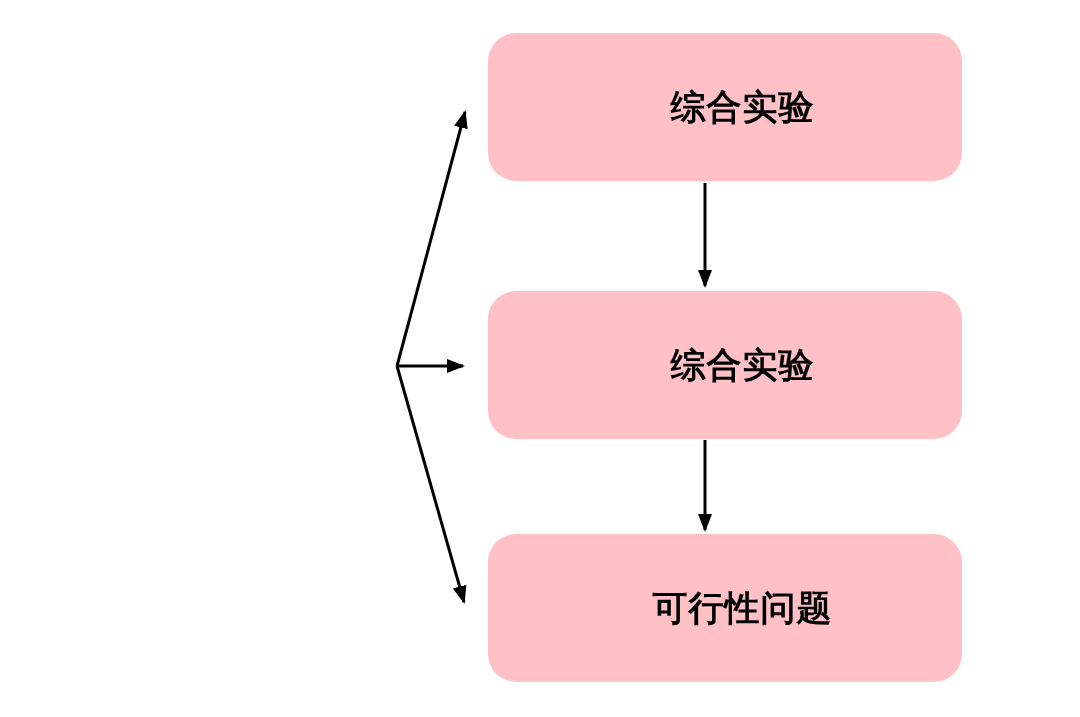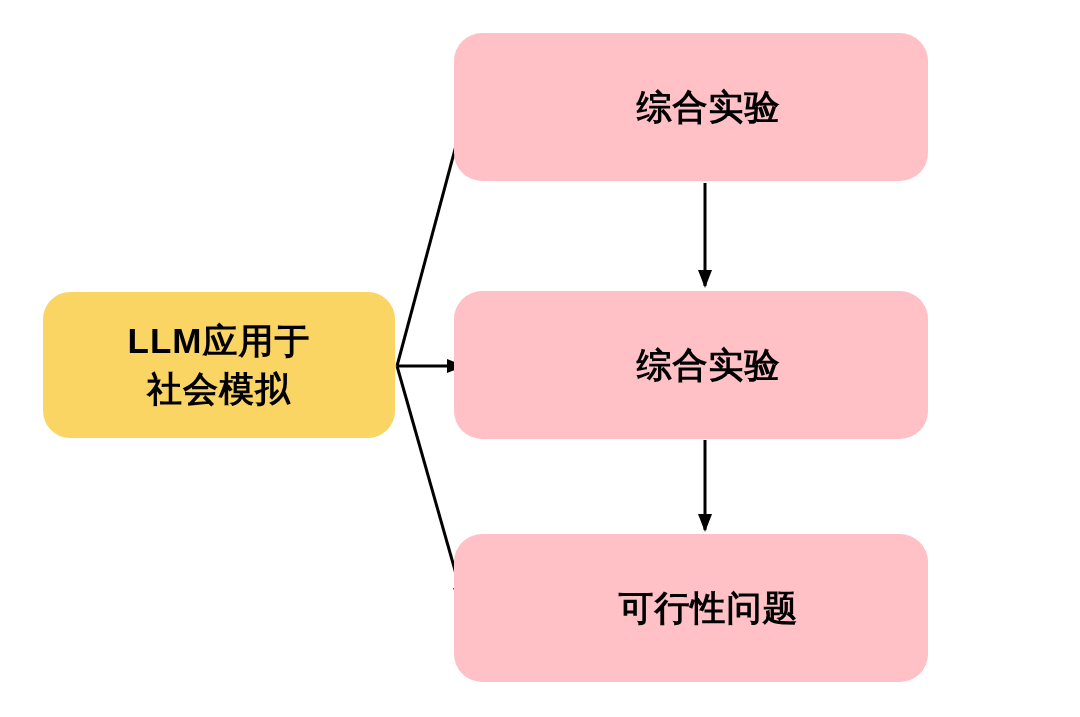--- a/index.html
+++ b/index.html
@@ -47,21 +47,21 @@
     width: 352px;
     height: 146px;
     background: var(--root-fill, #FBD564);
     border-radius: 27px;
     line-height: 1.38;
   }
   .node-root .label {
     white-space: pre-line;
   }
   .node-child {
-    left: 454px;
+    left: 488px;
     width: 474px;
     height: 148px;
     background: var(--child-fill, #FFC1C6);
     border-radius: 28px;
     padding-left: 35px;
   }
   .node-child-1 { top: 33px; }
   .node-child-2 { top: 291px; }
   .node-child-3 { top: 534px; }
 </style>
@@ -76,24 +76,20 @@
         <path d="M0,0 L18,7 L0,14 Z"></path>
       </marker>
     </defs>
     <line x1="397" y1="366" x2="465" y2="112" marker-end="url(#arrowhead)"></line>
     <line x1="397" y1="366" x2="463" y2="366" marker-end="url(#arrowhead)"></line>
     <line x1="397" y1="366" x2="464" y2="602" marker-end="url(#arrowhead)"></line>
     <line x1="705" y1="183" x2="705" y2="286" marker-end="url(#arrowhead)"></line>
     <line x1="705" y1="440" x2="705" y2="530" marker-end="url(#arrowhead)"></line>
   </svg>
 
-  <div class="node node-root">
-    <span class="label">LLM应用于
-社会模拟</span>
-  </div>
 
   <div class="node node-child node-child-1">
     <span class="label">综合实验</span>
   </div>
 
   <div class="node node-child node-child-2">
     <span class="label">综合实验</span>
   </div>
 
   <div class="node node-child node-child-3">

